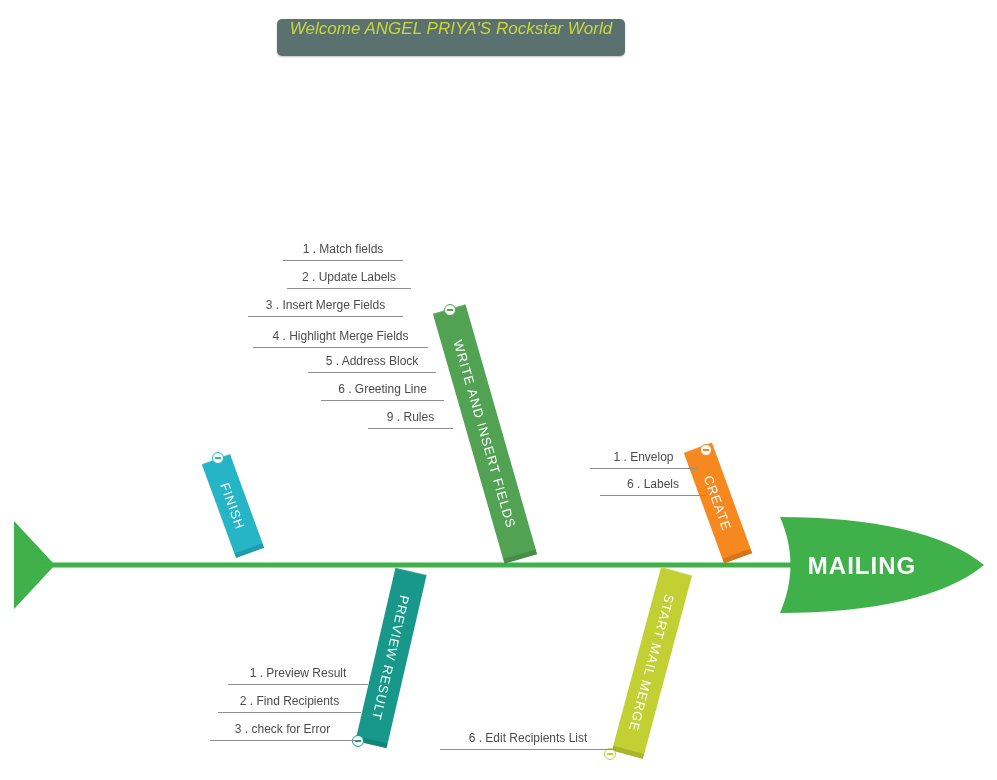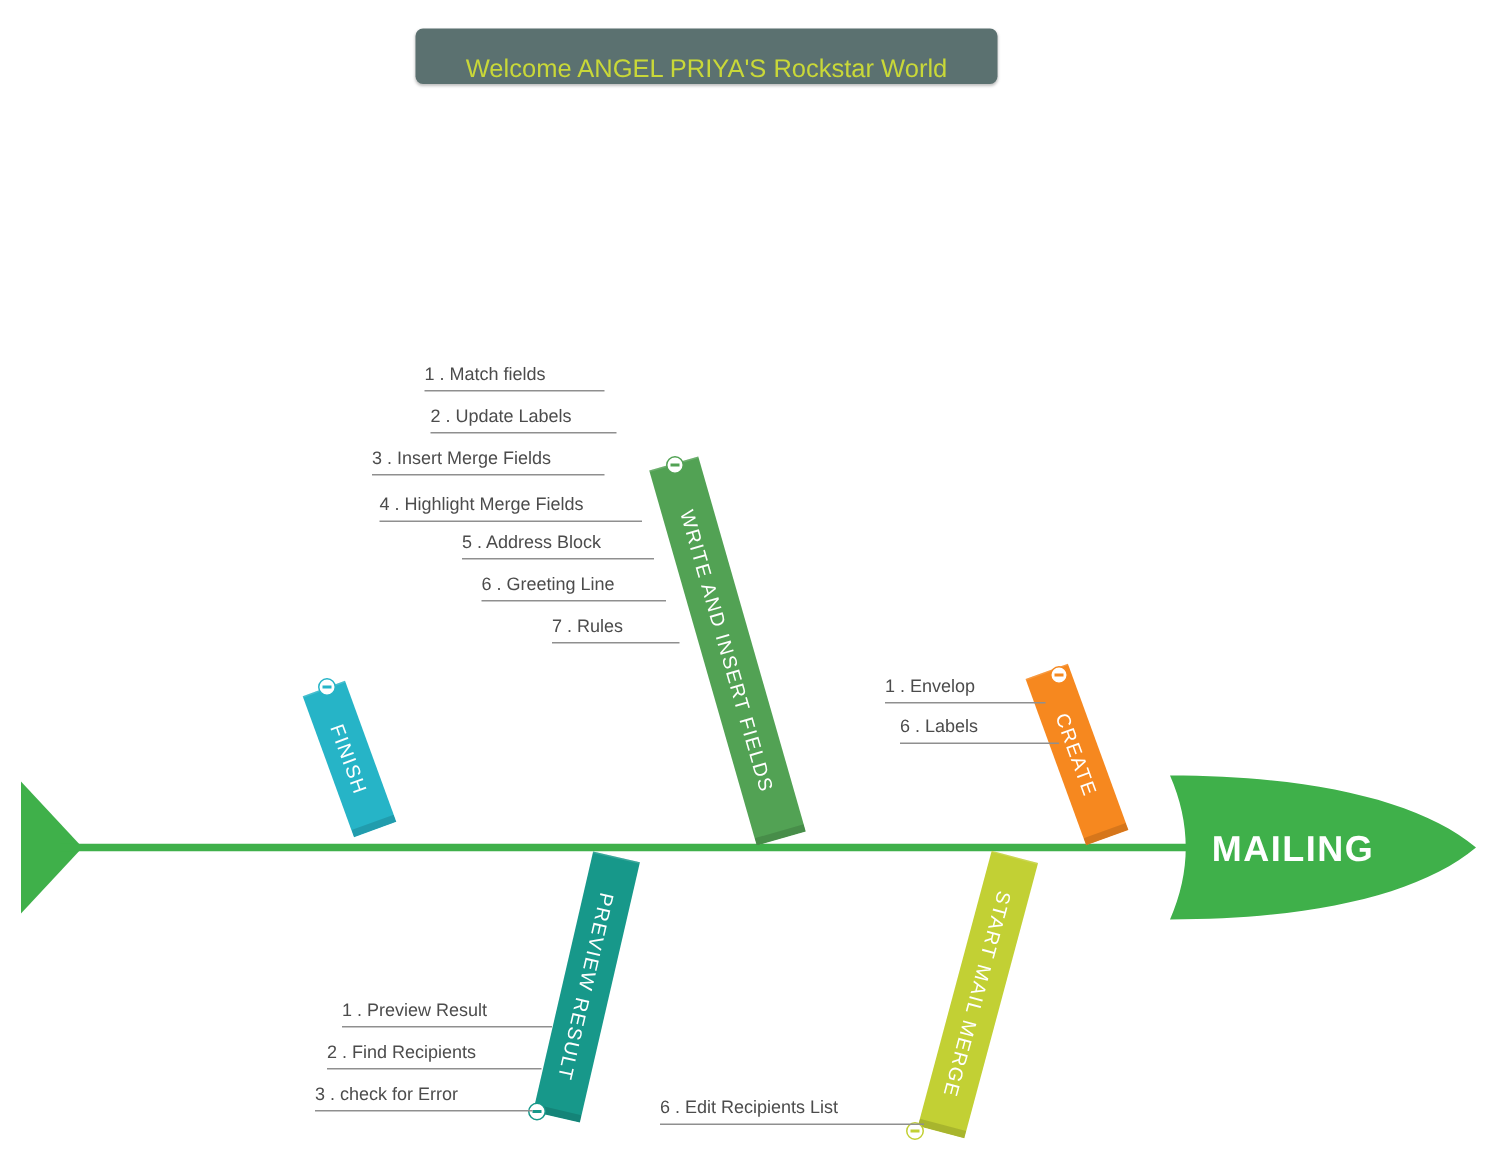--- a/index.html
+++ b/index.html
@@ -2,36 +2,36 @@
 <html><head>
 <meta charset="utf-8">
 <style>
   html,body{margin:0;padding:0;background:#fff;}
   .stage{
     position:relative;width:997px;height:780px;overflow:hidden;background:#fff;
     font-family:"Liberation Sans",sans-serif;
   }
   .stage svg{position:absolute;left:0;top:0;}
   .title{
-    position:absolute;left:277px;top:19px;width:388px;height:37px;
-    background:#5b7170;border-radius:5px;display:flex;align-items:flex-end;justify-content:center;
-    color:#c9d838;font-size:17px;box-shadow:0 1px 2px rgba(0,0,0,.25);
+    position:absolute;left:277px;top:19px;width:348px;height:37px;
+    background:#5b7170;border-radius:5px;display:flex;align-items:flex-start;justify-content:center;
+    color:#c9d838;font-size:17px;box-shadow:0 1px 2px rgba(0,0,0,.25);font-style:italic;
   }
   .bar{
     position:absolute;display:flex;align-items:center;justify-content:center;
     color:#fff;font-size:13px;letter-spacing:1px;white-space:nowrap;
     box-shadow:inset -5px 0 0 rgba(0,0,0,.13), inset 1px 0 0 rgba(255,255,255,.15);
   }
   .bar-write  {left:355px;top:417px;width:260px;height:34px;background:#52a254;transform:rotate(74deg);}
   .bar-create {left:659px;top:488px;width:118px;height:30px;background:#f6881f;transform:rotate(70deg);}
   .bar-finish {left:183px;top:491px;width:100px;height:30px;background:#26b4c7;transform:rotate(70deg);}
   .bar-preview{left:302px;top:642px;width:178px;height:32px;background:#17988a;transform:rotate(103deg);}
   .bar-start  {left:557px;top:647px;width:190px;height:32px;background:#c2d034;transform:rotate(105deg);}
   .item{
-    position:absolute;border-bottom:1px solid #8f8f8f;text-align:left;
+    position:absolute;border-bottom:1px solid #8f8f8f;text-align:center;
     font-size:12px;color:#4c4c4c;line-height:17px;padding-bottom:2px;white-space:nowrap;
   }
   .ci{
     position:absolute;width:10px;height:10px;border-radius:50%;
     border:1px solid;background:#fff;box-sizing:content-box;
   }
   .ci-bar{position:absolute;left:2px;right:2px;top:4px;height:2px;background-color:currentColor;}
   .ci-write{color:#52a254;} .ci-create{color:#f6881f;} .ci-finish{color:#26b4c7;}
   .ci-preview{color:#17988a;} .ci-start{color:#c2d034;}
   .head-label{font-weight:bold;letter-spacing:1px;}
@@ -73,21 +73,21 @@
   <div class="ci ci-start" style="left:604px;top:748px">
       <span class="ci-bar"></span>
     </div>
 
   <div class="item" style="left:283px;top:241px;width:120px">1 . Match fields</div>
   <div class="item" style="left:287px;top:269px;width:124px">2 . Update Labels</div>
   <div class="item" style="left:248px;top:297px;width:155px">3 . Insert Merge Fields</div>
   <div class="item" style="left:253px;top:328px;width:175px">4 . Highlight Merge Fields</div>
   <div class="item" style="left:308px;top:353px;width:128px">5 . Address Block</div>
   <div class="item" style="left:321px;top:381px;width:123px">6 . Greeting Line</div>
-  <div class="item" style="left:368px;top:409px;width:85px">7 . Rules</div>
+  <div class="item" style="left:368px;top:409px;width:85px">9 . Rules</div>
 
   <div class="item" style="left:590px;top:449px;width:107px">1 . Envelop</div>
   <div class="item" style="left:600px;top:476px;width:106px">6 . Labels</div>
 
 
   <div class="item" style="left:228px;top:665px;width:140px">1 . Preview Result</div>
   <div class="item" style="left:218px;top:693px;width:143px">2 . Find Recipients</div>
   <div class="item" style="left:210px;top:721px;width:145px">3 . check for Error</div>
 
   <div class="item" style="left:440px;top:730px;width:176px">6 . Edit Recipients List</div>

